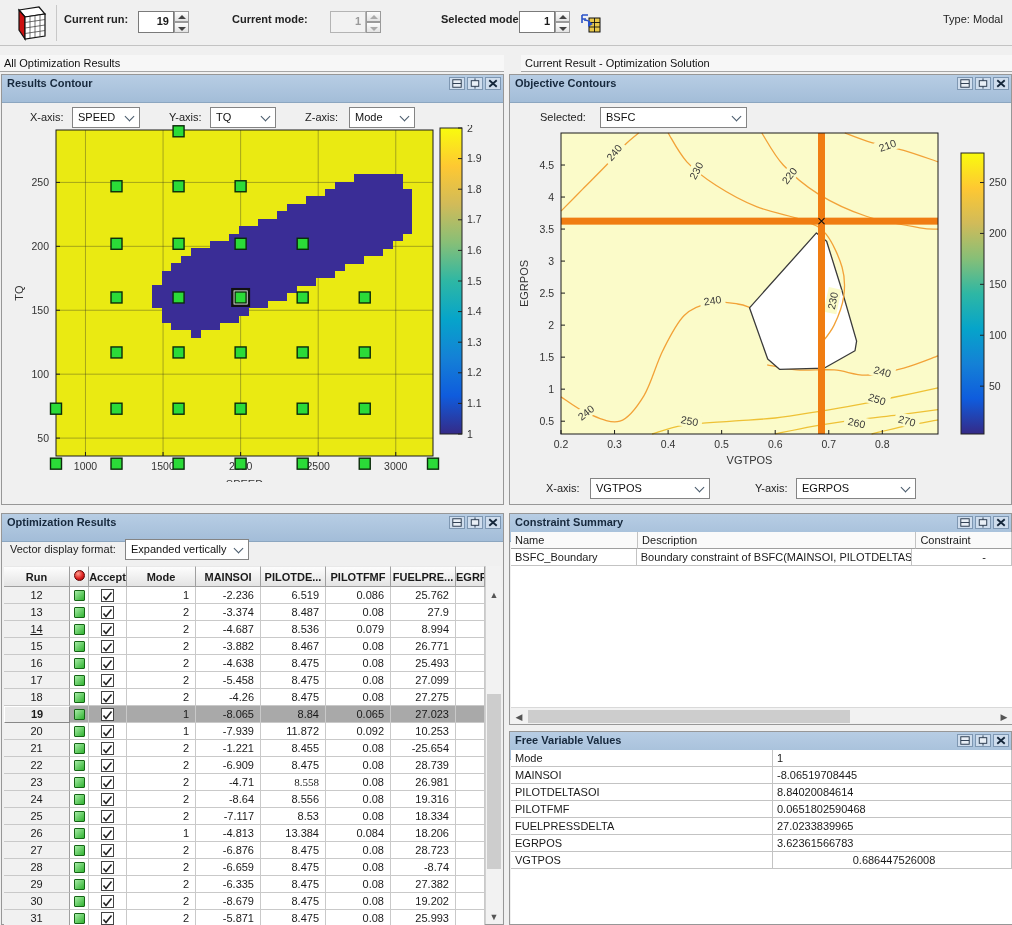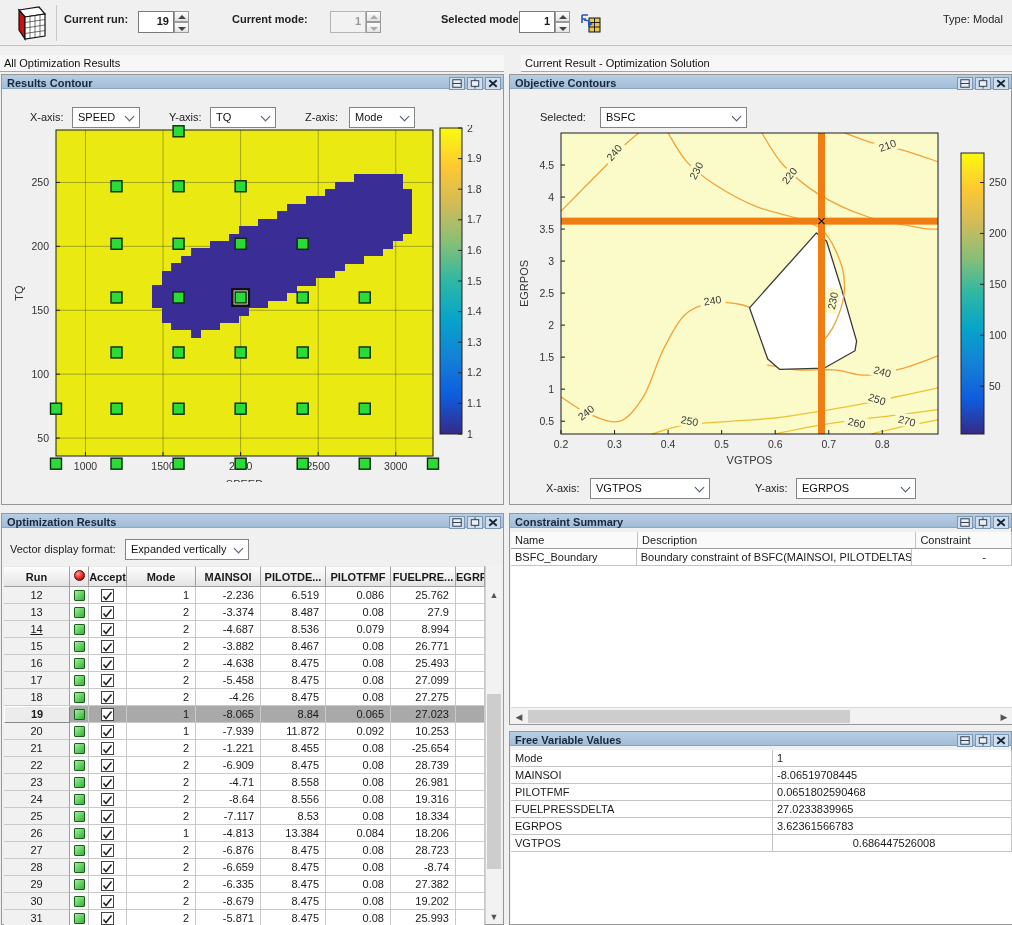--- a/index.html
+++ b/index.html
@@ -20,21 +20,21 @@
   .tri.d { top:4px; border-top:4px solid #444; }
   .spin.disabled .tri.u { border-bottom-color:#aaa; } .spin.disabled .tri.d { border-top-color:#aaa; }
   #fill-table-btn { position:absolute; left:578px; top:10px; width:26px; height:26px; background:#f0f0f0; border:1px solid #f0f0f0; }
 
   
   .strip { position:absolute; top:55px; height:17px; background:#f7f7f7; border-bottom:1px solid #a6a6a6; padding:2px 0 0 4px; color:#111; }
   #strip-left { left:0; width:504px; }
   #strip-right { left:521px; width:503px; }
 
   .panel { position:absolute; background:#f0f0f0; border:1px solid #979797; }
-  .titlebar { position:relative; height:14px; background:linear-gradient(#b7cde4,#a3bdd8); border-bottom:1px solid #8ca6c0; padding:2px 0 9px 5px; font-weight:bold; color:#16283c; }
+  .titlebar { position:relative; height:28px; background:linear-gradient(#b7cde4,#a3bdd8); border-bottom:1px solid #8ca6c0; padding:2px 0 9px 5px; font-weight:bold; color:#16283c; }
   .winbtns { position:absolute; right:2px; top:2px; display:flex; gap:2px; }
   .winbtn { width:16px; height:13px; background:#cfdded; border:1px solid #7e97b2; display:flex; align-items:center; justify-content:center; }
 
   .lbl { position:absolute; color:#222; }
   .select { position:absolute; height:21px; background:#fff; border:1px solid #848484; padding:3px 18px 0 5px; color:#111; }
   .select .chev { position:absolute; right:6px; top:5px; width:7px; height:7px; border-right:1.6px solid #46586a; border-bottom:1.6px solid #46586a; transform:rotate(45deg); }
 
   
   #opt-table { position:absolute; left:2px; top:52px; width:481px; }
   #opt-table .hrow, #opt-table .trow { display:flex; }
@@ -890,21 +890,21 @@
         <div class="tcell" style="width: 29px;"></div>
       </div>
       <div class="trow">
         <div class="tcell runc" style="width: 66px;">23</div>
         <div class="tcell iconc" style="width: 19px;"><span class="gsq"></span></div>
         <div class="tcell cbc" style="width: 38px;"><span class="cb"><svg width="11" height="11" viewBox="0 0 11 11">
               <polyline points="1.5,5.5 4,8.5 9.5,1.5" fill="none" stroke="#222" stroke-width="1.6"></polyline>
             </svg></span></div>
         <div class="tcell" style="width: 69px;">2</div>
         <div class="tcell" style="width: 65px;">-4.71</div>
-        <div class="tcell" style="width: 65px;">8.558</div>
+        <div class="tcell" style="width: 65px; font-family: Liberation Serif, serif;">8.558</div>
         <div class="tcell" style="width: 65px;">0.08</div>
         <div class="tcell" style="width: 65px;">26.981</div>
         <div class="tcell" style="width: 29px;"></div>
       </div>
       <div class="trow">
         <div class="tcell runc" style="width: 66px;">24</div>
         <div class="tcell iconc" style="width: 19px;"><span class="gsq"></span></div>
         <div class="tcell cbc" style="width: 38px;"><span class="cb"><svg width="11" height="11" viewBox="0 0 11 11">
               <polyline points="1.5,5.5 4,8.5 9.5,1.5" fill="none" stroke="#222" stroke-width="1.6"></polyline>
             </svg></span></div>
@@ -1082,20 +1082,24 @@
   <div id="freevar-table" style="position:absolute;left:1px;top:18px;width:501px;height:174px;background:#fff;overflow:hidden;">
       <div class="frow">
         <div class="fcell" style="width: 262px;">Mode</div>
         <div class="fcell" style="width: 239px;">1</div>
       </div>
       <div class="frow">
         <div class="fcell" style="width: 262px;">MAINSOI</div>
         <div class="fcell" style="width: 239px;">-8.06519708445</div>
       </div>
       <div class="frow">
+        <div class="fcell" style="width: 262px;">PILOTDELTASOI</div>
+        <div class="fcell" style="width: 239px;">8.84020084614</div>
+      </div>
+      <div class="frow">
         <div class="fcell" style="width: 262px;">PILOTFMF</div>
         <div class="fcell" style="width: 239px;">0.0651802590468</div>
       </div>
       <div class="frow">
         <div class="fcell" style="width: 262px;">FUELPRESSDELTA</div>
         <div class="fcell" style="width: 239px;">27.0233839965</div>
       </div>
       <div class="frow">
         <div class="fcell" style="width: 262px;">EGRPOS</div>
         <div class="fcell" style="width: 239px;">3.62361566783</div>

